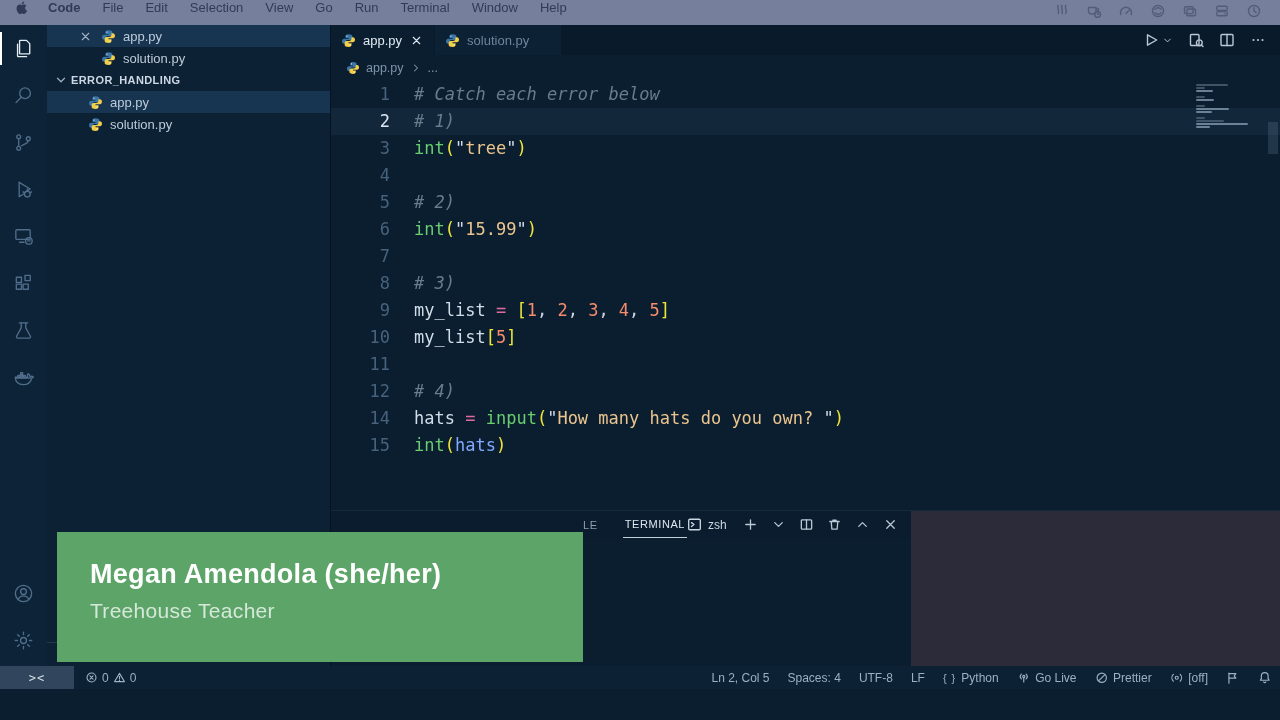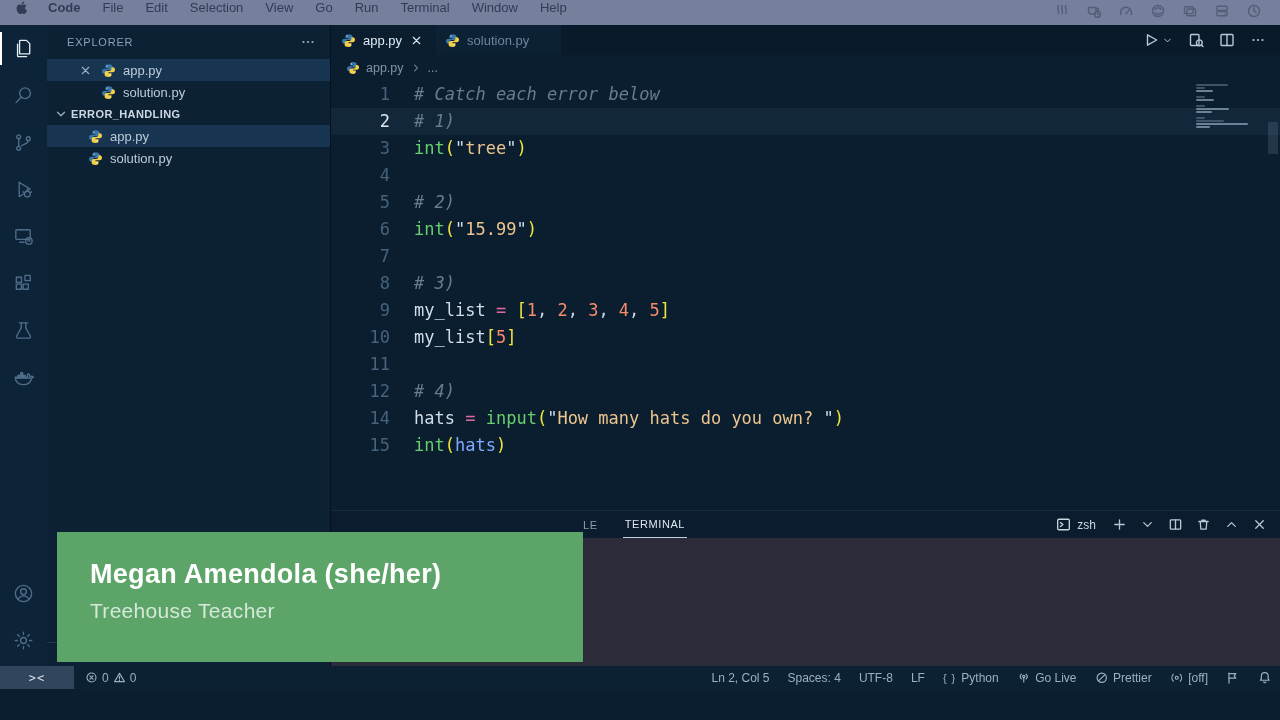--- a/index.html
+++ b/index.html
@@ -83,21 +83,21 @@
   .tk-va{color:var(--tok-va)}
   .tk-vb{color:var(--tok-vb)}
   .tk-st{color:var(--tok-st)}
   .tk-qt{color:var(--tok-qt)}
   .tk-pl{color:#c8d4e0}
   .minimap{position:absolute;top:4px;right:18px;width:66px}
   .mm-line{height:2px;margin-bottom:1px;border-radius:1px}
   .scroll-slider{position:absolute;right:2px;top:42px;width:10px;height:32px;background:rgba(140,165,190,.18)}
 
   
-  .panel{height:155px;display:flex;flex-direction:column;border-top:1px solid #16python2a3e;border-top:1px solid #162a3e}
+  .panel{height:155px;display:flex;flex-direction:row;border-top:1px solid #16python2a3e;border-top:1px solid #162a3e}
   .panel-head{height:27px;display:flex;align-items:center;background:#0a1c2e}
   .ph-frag{margin-left:252px;font-size:11px;letter-spacing:.6px;color:#8a9fb3}
   .ph-tab{margin-left:25px;font-size:11px;letter-spacing:.6px;color:#dde6ee;height:100%;display:flex;align-items:center;border-bottom:1px solid #c3cfdb;padding:0 2px;box-sizing:border-box}
   .ph-actions{margin-left:auto;display:flex;align-items:center;gap:13px;padding-right:13px;color:#bac7d4}
   .ph-actions svg{width:15px;height:15px}
   .shell-badge{display:flex;align-items:center;gap:6px;font-size:12px;color:#ccd7e1;margin-right:3px}
   .panel-body{flex:1;background:var(--terminal-bg)}
 
   
   .statusbar{height:23px;background:var(--statusbar-bg);display:flex;align-items:center;color:#9db0c2;font-size:12px}
@@ -267,30 +267,20 @@
               <svg viewBox="0 0 24 24">
                 <circle cx="12" cy="12" r="3.1"></circle>
                 <path d="M12 3.4v2.3M12 18.3v2.3M3.4 12h2.3M18.3 12h2.3M5.9 5.9l1.7 1.7M16.4 16.4l1.7 1.7M18.1 5.9l-1.7 1.7M7.6 16.4l-1.7 1.7"></path>
               </svg>
             </span>
           </div>
         </div>
     </div>
 
     <div class="sidebar">
-      <div class="sb-header">
-        <span>EXPLORER</span>
-        <span class="sb-more">
-            <svg viewBox="0 0 16 16">
-              <circle cx="3.5" cy="8" r="1.1" class="f"></circle>
-              <circle cx="8" cy="8" r="1.1" class="f"></circle>
-              <circle cx="12.5" cy="8" r="1.1" class="f"></circle>
-            </svg>
-          </span>
-      </div>
       <div>
           <div class="file-row oe sel">
             <span class="x-slot">
               <svg viewBox="0 0 16 16">
                 <path d="M4 4l8 8M12 4l-8 8"></path>
               </svg>
             </span>
             <span class="pyicon icon">
               <svg viewBox="0 0 16 16">
                 <path fill="var(--py-blue)" d="M7.9 1.2c-2.1 0-3.1.9-3.1 2.1v1.9h3.2v.9H3.4c-1.5 0-2.3 1.1-2.3 2.7s.8 2.7 2.3 2.7h1.5V9.6c0-1.4 1.1-2.1 2.6-2.1h2.6c1.2 0 2-.8 2-2V3.3c0-1.3-1.6-2.1-4.2-2.1z"></path>

